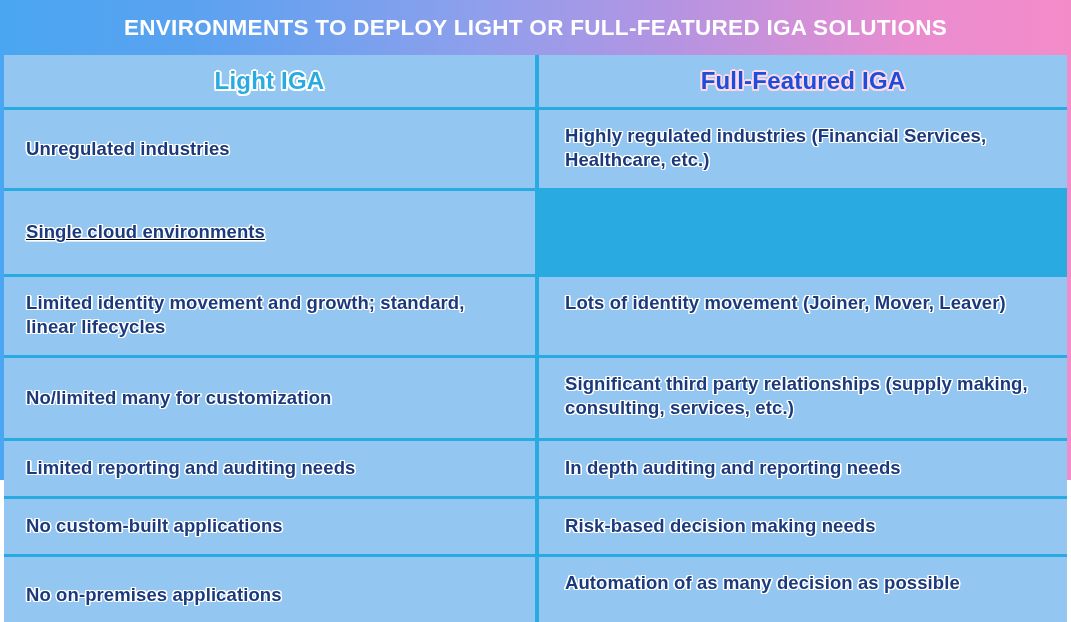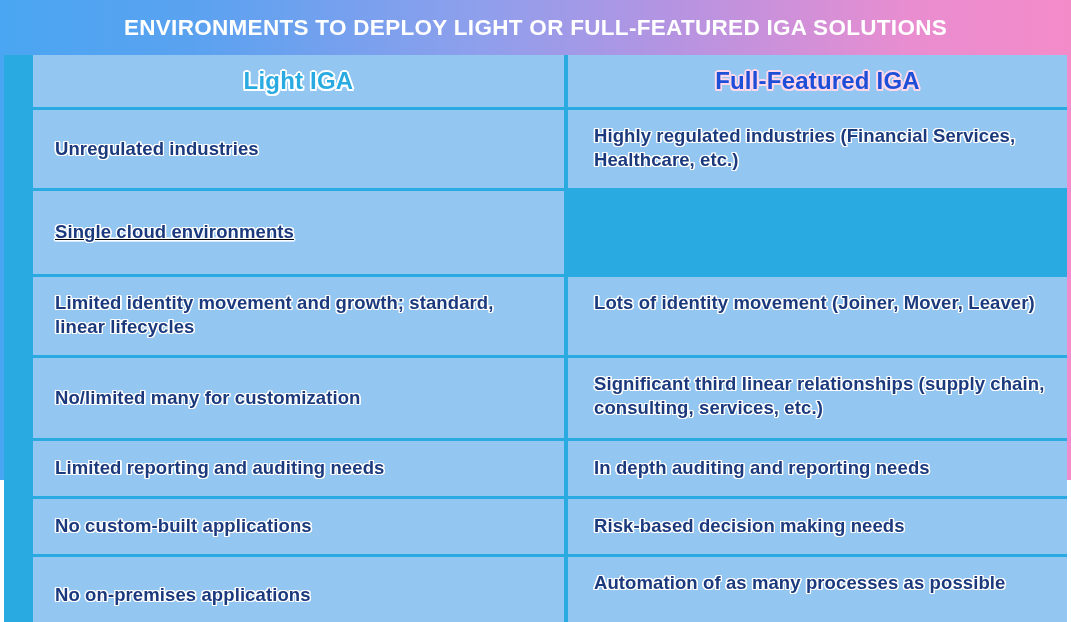--- a/index.html
+++ b/index.html
@@ -54,21 +54,20 @@
     display: flex;
     flex-direction: column;
     background: #29abe2;
     gap: 3px;
   }
 
   .table-row {
     display: flex;
     gap: 4px;
     flex: 0 0 auto;
-    padding-left: 29px;
   }
   .table-row.header-row { height: 52px; }
   .table-row.r1 { height: 78px; border-radius: 25px; }
   .table-row.r2 { height: 83px; text-decoration: underline; }
   .table-row.r3 { height: 78px; }
   .table-row.r4 { height: 80px; }
   .table-row.r5 { height: 55px; }
   .table-row.r6 { height: 55px; justify-content: center; }
   .table-row.r7 { height: 76px; }
 
@@ -166,21 +165,21 @@
       <div class="cell col-right top-align">
         <span class="cell-text">Lots of identity movement (Joiner, Mover, Leaver)</span>
       </div>
     </div>
 
     <div class="table-row r4">
       <div class="cell col-left">
         <span class="cell-text">No/limited many for customization</span>
       </div>
       <div class="cell col-right top-align">
-        <span class="cell-text">Significant third linear relationships (supply chain, consulting, services, etc.)</span>
+        <span class="cell-text">Significant third party relationships (supply making, consulting, services, etc.)</span>
       </div>
     </div>
 
     <div class="table-row r5">
       <div class="cell col-left">
         <span class="cell-text">Limited reporting and auditing needs</span>
       </div>
       <div class="cell col-right">
         <span class="cell-text">In depth auditing and reporting needs</span>
       </div>
@@ -193,18 +192,18 @@
       <div class="cell col-right">
         <span class="cell-text">Risk-based decision making needs</span>
       </div>
     </div>
 
     <div class="table-row r7">
       <div class="cell col-left">
         <span class="cell-text">No on-premises applications</span>
       </div>
       <div class="cell col-right top-align">
-        <span class="cell-text">Automation of as many processes as possible</span>
+        <span class="cell-text">Automation of as many decision as possible</span>
       </div>
     </div>
 
   </div>
 </div>
 
 </body></html>

